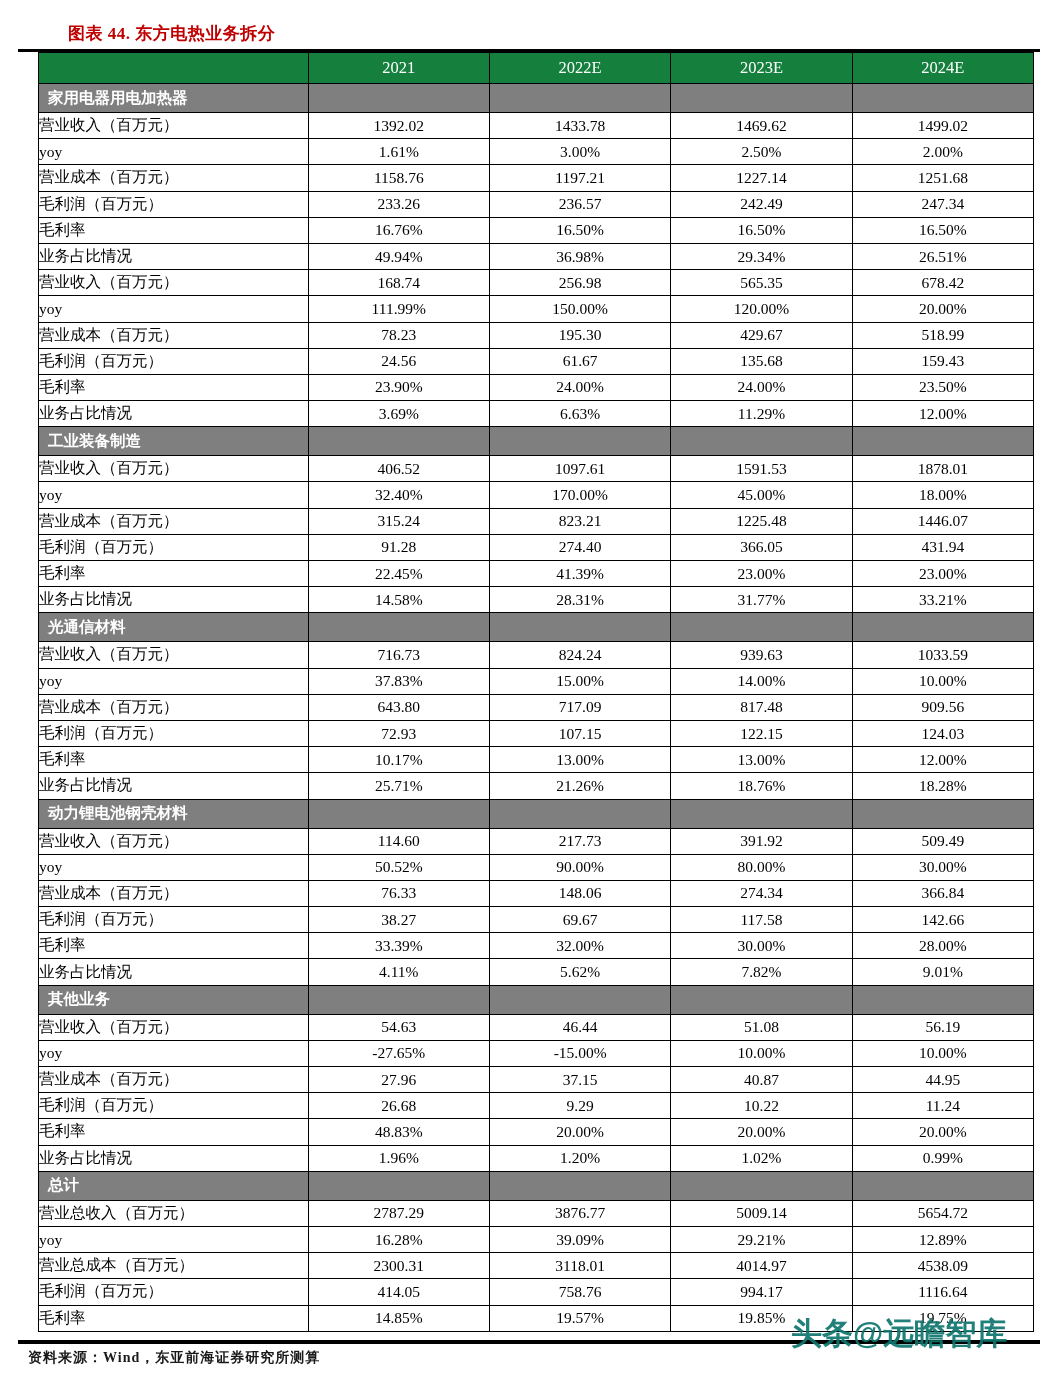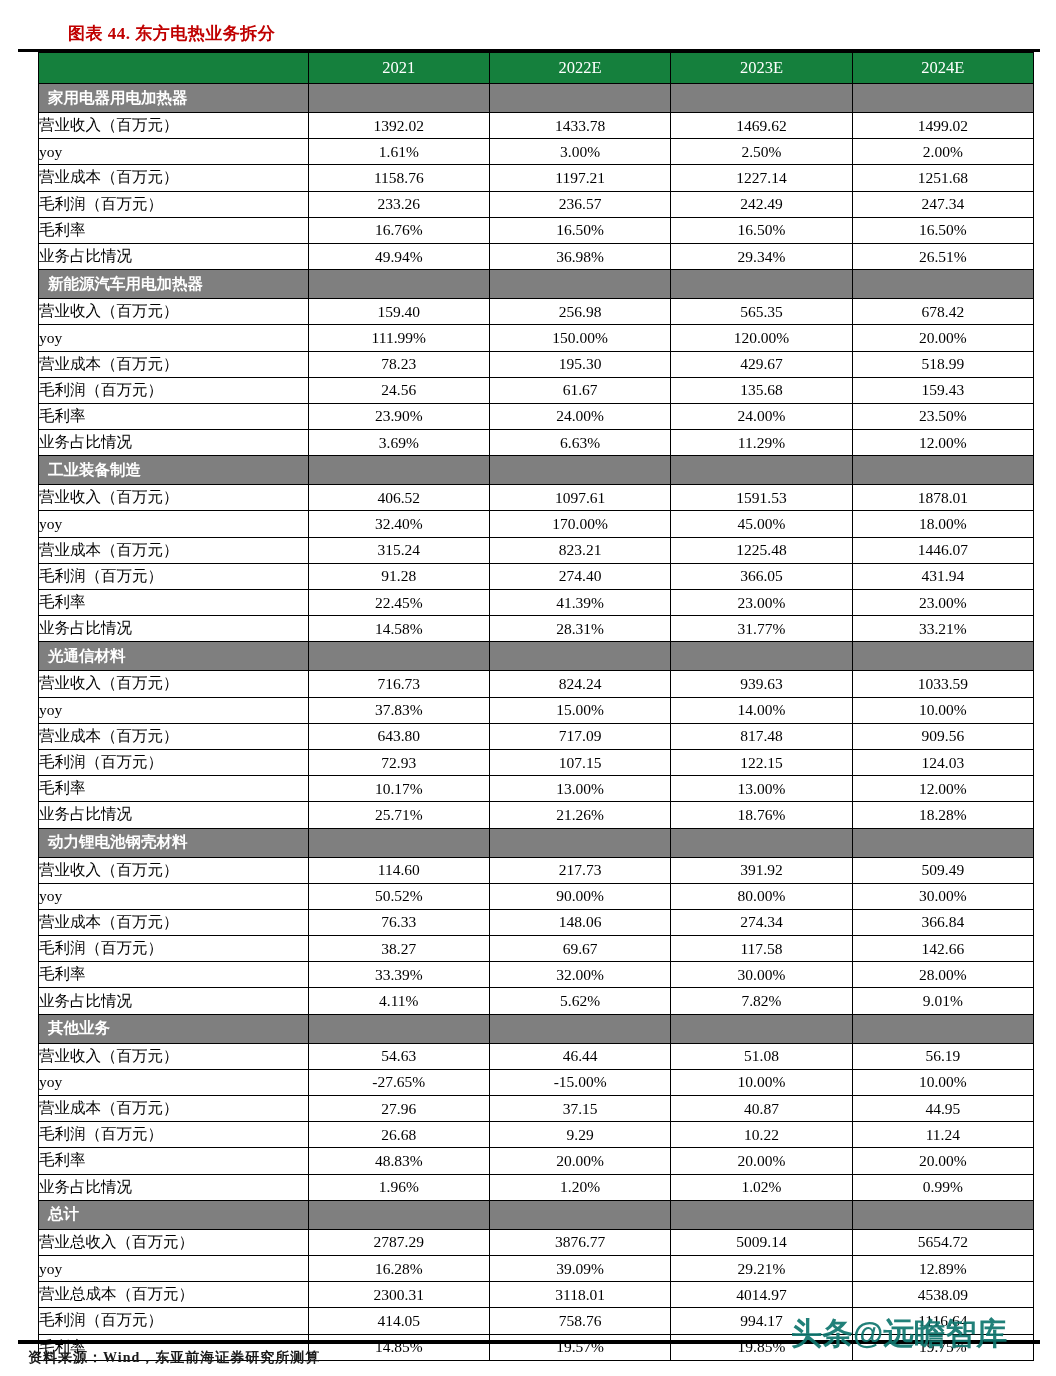--- a/index.html
+++ b/index.html
@@ -152,30 +152,23 @@
         <td class="value-cell">16.50%</td>
         <td class="value-cell">16.50%</td>
       </tr>
       <tr class="data-row">
         <td class="label-cell">业务占比情况</td>
         <td class="value-cell">49.94%</td>
         <td class="value-cell">36.98%</td>
         <td class="value-cell">29.34%</td>
         <td class="value-cell">26.51%</td>
       </tr>
-      <tr class="section-row">
-        <td>新能源汽车用电加热器</td>
-        <td></td>
-        <td></td>
-        <td></td>
-        <td></td>
-      </tr>
-      <tr class="data-row">
-        <td class="label-cell">营业收入（百万元）</td>
-        <td class="value-cell">159.40</td>
+      <tr class="data-row">
+        <td class="label-cell">营业收入（百万元）</td>
+        <td class="value-cell">168.74</td>
         <td class="value-cell">256.98</td>
         <td class="value-cell">565.35</td>
         <td class="value-cell">678.42</td>
       </tr>
       <tr class="data-row">
         <td class="label-cell">yoy</td>
         <td class="value-cell">111.99%</td>
         <td class="value-cell">150.00%</td>
         <td class="value-cell">120.00%</td>
         <td class="value-cell">20.00%</td>

